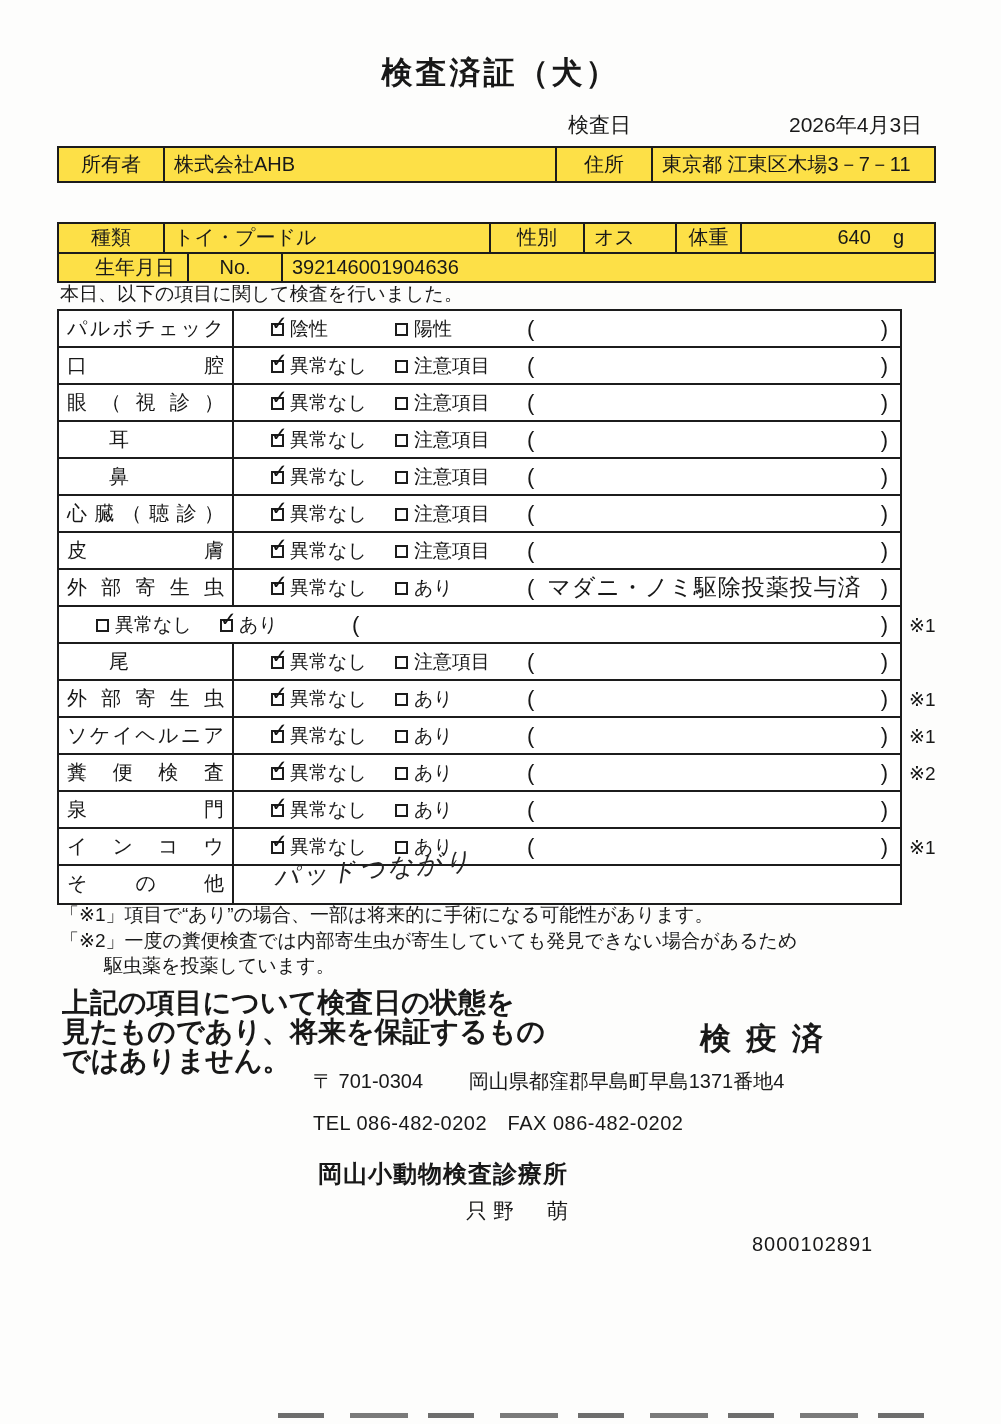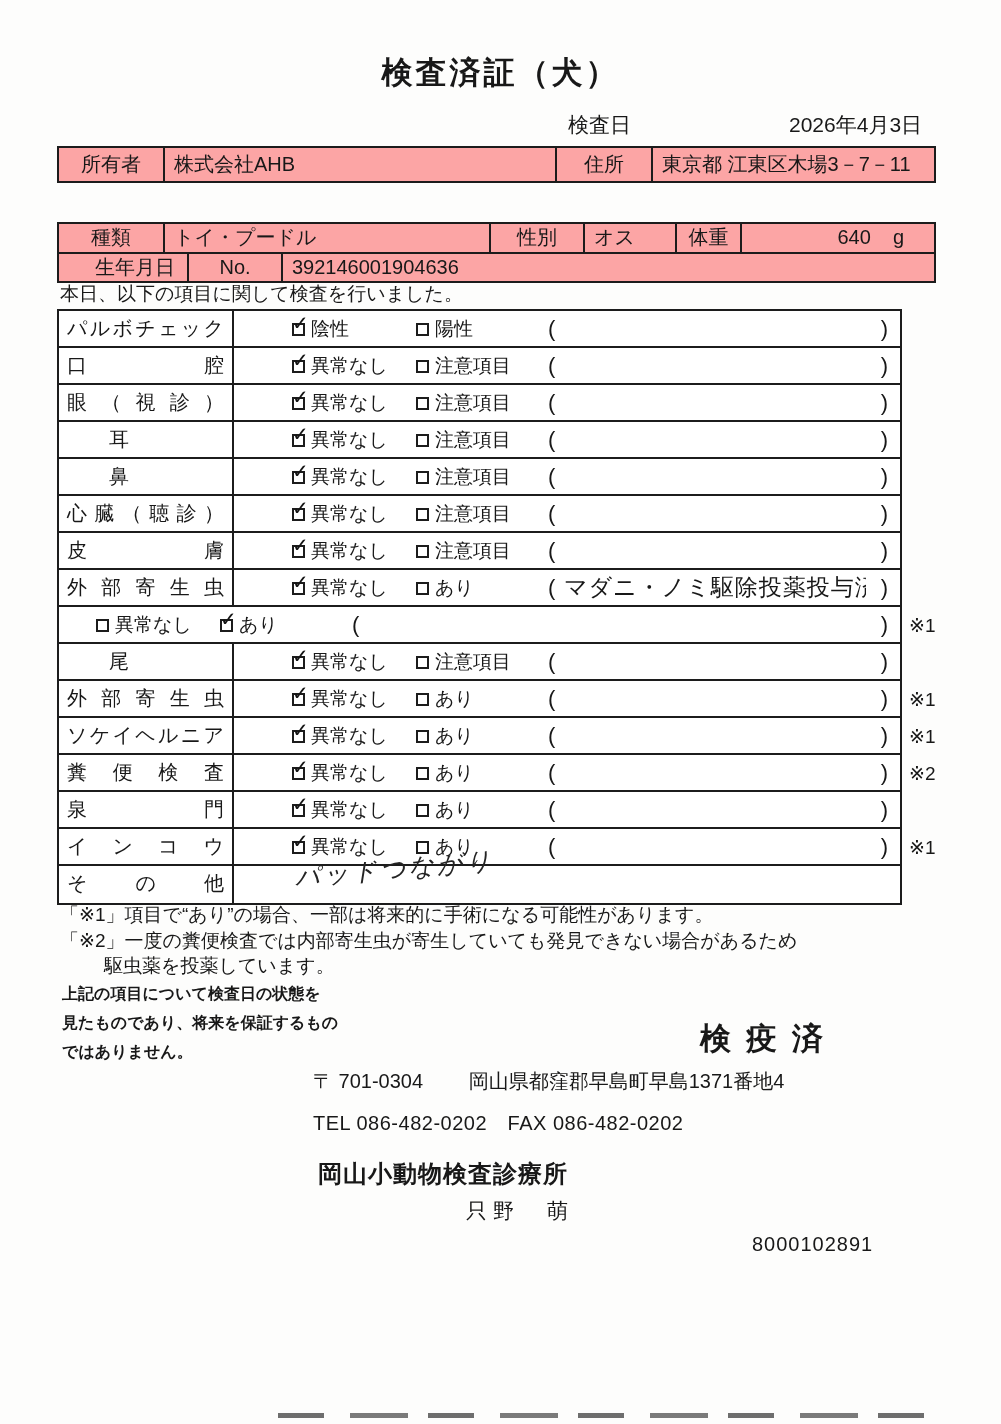--- a/index.html
+++ b/index.html
@@ -19,21 +19,21 @@
     text-align: center;
     font-size: 31px; font-weight: bold; letter-spacing: 3px;
   }
   .insp-date-label { top: 111px; left: 568px; font-size: 21px; }
   .insp-date-value { top: 111px; left: 789px; font-size: 21px; }
 
   
   .htable {
     border: 2px solid #1c1c1c;
     display: flex;
-    background: #fca5a5;
+    background: #fde047;
   }
   .owner-tbl { top: 146px; left: 57px; width: 879px; height: 37px; }
   .pet-tbl { top: 195px; left: 57px; width: 879px; height: 61px; flex-direction: column; margin-top: 27px; }
   .prow { display: flex; flex: 1; min-height: 0; }
   .prow + .prow { border-top: 2px solid #1c1c1c; padding-left: 24px; }
   .cell {
     border-right: 2px solid #1c1c1c;
     display: flex; align-items: center;
     font-size: 20px;
     overflow: hidden; white-space: nowrap;
@@ -50,21 +50,20 @@
   .itable {
     top: 309px; left: 57px; width: 845px;
     border: 2px solid #1c1c1c;
     background: #fff;
   }
   .irow {
     position: relative;
     height: 37px;
     border-bottom: 2px solid #1c1c1c;
     display: flex;
-    gap: 21px;
   }
   .irow:last-child { border-bottom: none; }
   .ilabel {
     width: 175px;
     border-right: 2px solid #1c1c1c;
     font-size: 20px; line-height: 34px;
     padding: 0 8px;
     overflow: hidden;
   }
   .ilabel.justify { text-align: justify; text-align-last: justify; }
@@ -100,21 +99,21 @@
     font-family: "DejaVu Serif", "Liberation Serif", serif;
     transform: rotate(-5deg); transform-origin: left bottom;
     color: #242424; white-space: nowrap;
   }
 
   
   .note { font-size: 19px; white-space: nowrap; }
   .n1 { top: 902px; left: 60px; }
   .n2a { top: 928px; left: 60px; }
   .n2b { top: 953px; left: 104px; }
-  .disc { font-size: 16px; font-weight: bold; white-space: nowrap; }
+  .disc { font-size: 28px; font-weight: bold; white-space: nowrap; }
   .d1 { top: 984px; left: 62px; }
   .d2 { top: 1013px; left: 62px; }
   .d3 { top: 1042px; left: 62px; }
 
   .stamp {
     top: 1018px; left: 700px;
     font-size: 31px; font-weight: 600; letter-spacing: 15px;
     white-space: nowrap;
   }
 

